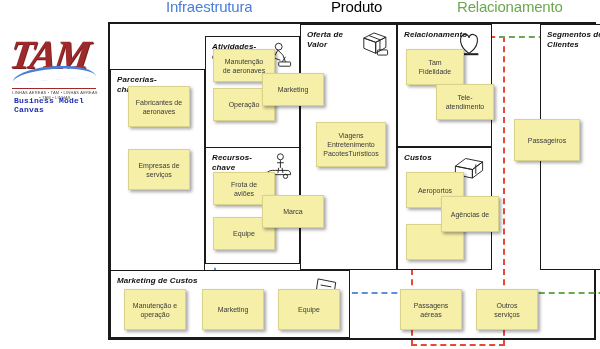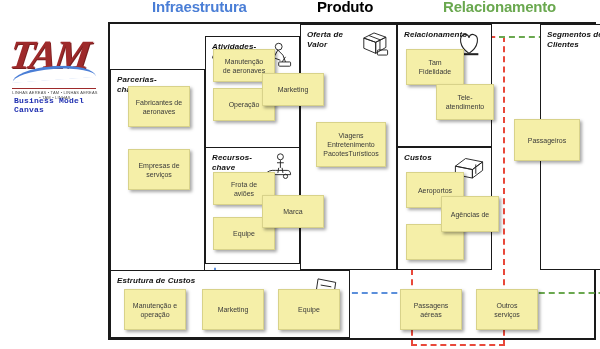--- a/index.html
+++ b/index.html
@@ -9,27 +9,28 @@
     font-family: "Liberation Sans", sans-serif;
     overflow: hidden;
     position: relative;
   }
 
   #page { position: absolute; inset: 0; background: #fff; }
 
   
   .pillar-label {
     position: absolute;
-    font-weight: bold;
+    font-weight: normal;
     font-size: 15px;
     letter-spacing: -0.2px;
     white-space: nowrap;
     overflow: hidden;
     height: 13px;
     line-height: 13px;
+    margin-left: 14px;
   }
   #pillar-infra { left: 152px; top: 0px; color: #4a7ed6; }
   #pillar-oferta { left: 317px; top: 0px; color: #000000; }
   #pillar-clientes { left: 443px; top: 0px; color: #6aa84f; }
 
   
   #brand {
     position: absolute; left: 4px; top: 36px; width: 100px; height: 80px;
   }
   .tam-word {
@@ -258,21 +259,21 @@
         <svg viewBox="0 0 40 34" fill="none" stroke="#222" stroke-width="1.1">
           <circle cx="20" cy="6" r="4"></circle>
           <path d="M14 22 Q14 11 20 11 Q26 11 26 22 L26 27 L14 27 Z"></path>
           <path d="M19 27 L19 30 M21 27 L21 30"></path>
           <path d="M10 31 L30 31" stroke-width="2"></path>
         </svg>
       </div>
     </div>
 
     <div class="cell" id="cell-custos">
-      <div class="cell-title">Estrutura de Custos</div>
+      <div class="cell-title">Marketing de Custos</div>
       <div class="cell-icon" style="right:8px;top:5px;width:30px;height:34px;">
         <svg viewBox="0 0 34 38" fill="none" stroke="#222" stroke-width="1.1">
           <path d="M8 3 L28 7 L24 34 L4 30 Z"></path>
           <path d="M11 10 L23 12 M10 15 L22 17 M10 20 L21 22 M9 25 L19 27"></path>
           <path d="M4 30 L2 36 L9 33"></path>
         </svg>
       </div>
     </div>
 
 

